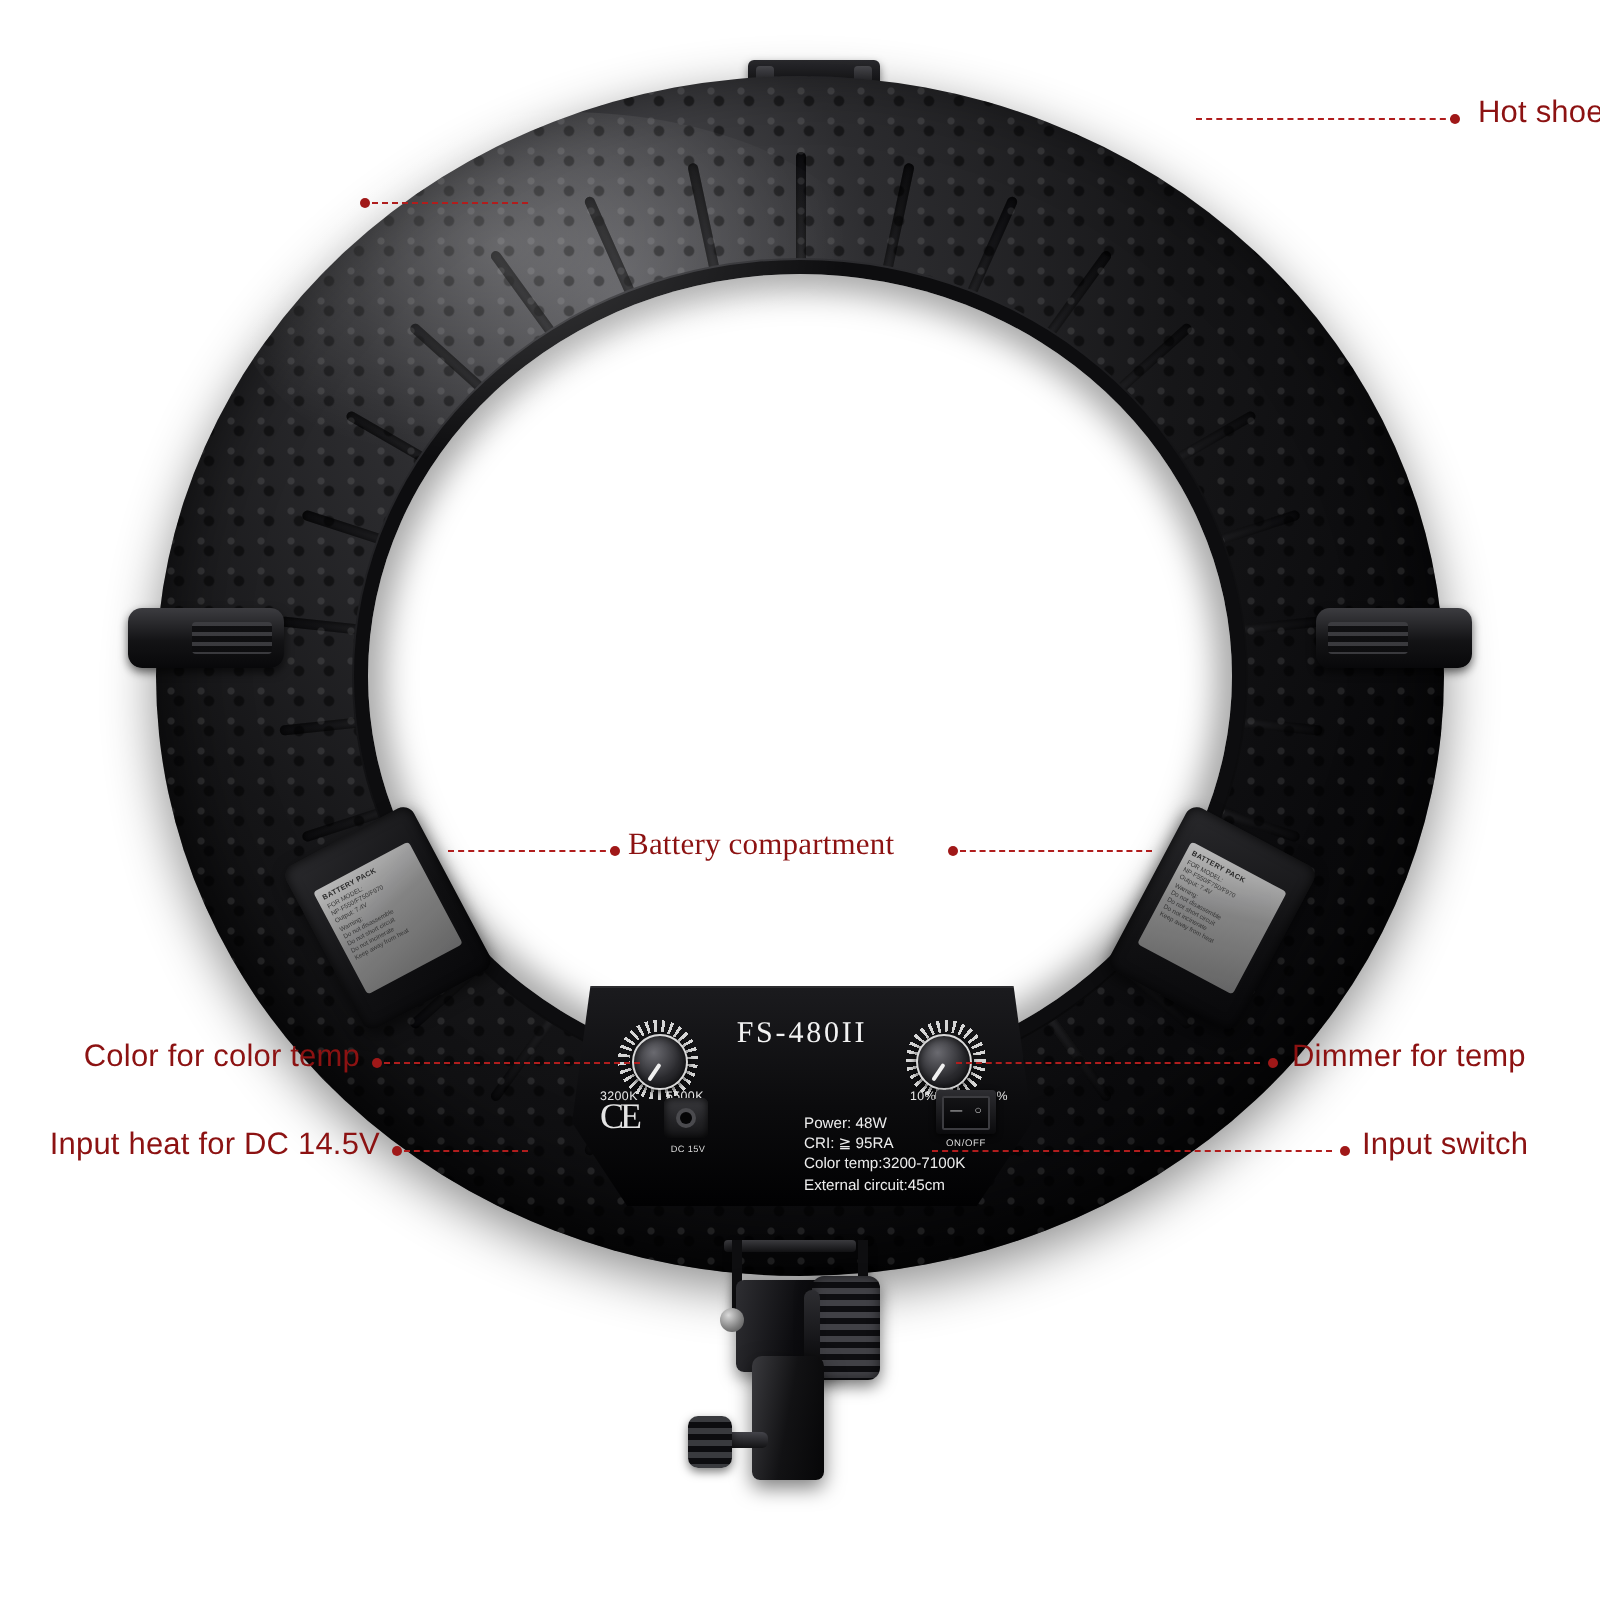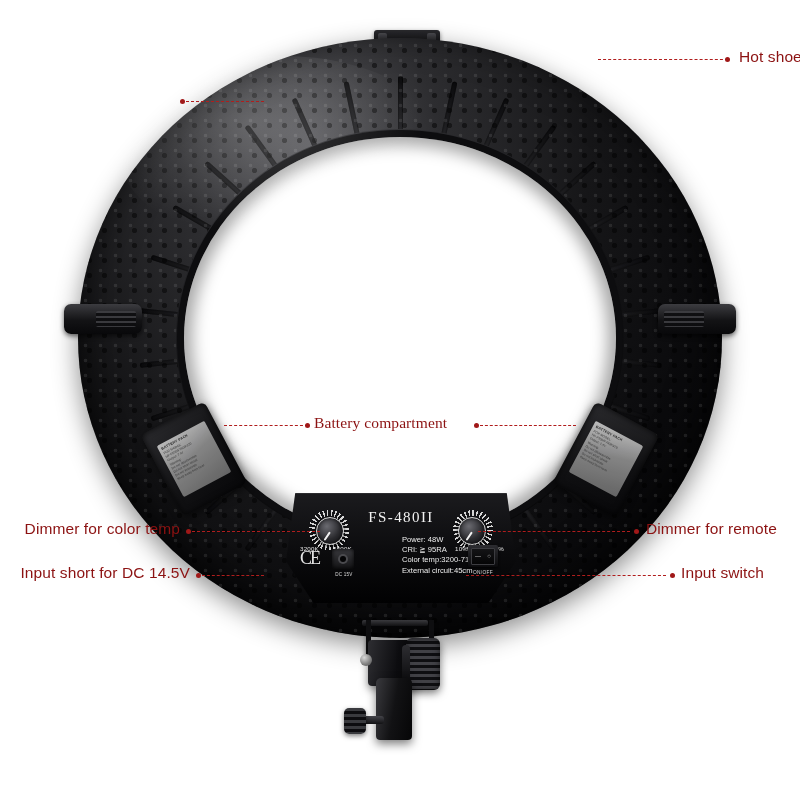--- a/index.html
+++ b/index.html
@@ -170,21 +170,21 @@
   .knob-arc.cut{
     background:
       repeating-conic-gradient(from 215deg,
         #e8e8e8 0deg 5deg, rgba(0,0,0,0) 5deg 13deg);
   }
   .knob-lbl{
     position:absolute;color:#e6e6e6;font-size:6.2px;letter-spacing:.2px;
     font-family:"Liberation Sans",sans-serif;white-space:nowrap;
   }
   .specs{
-    position:absolute;left:116px;top:42px;
+    position:absolute;left:116px;top:64px;
     color:#ededed;font-size:7.6px;line-height:10.2px;
     font-family:"Liberation Sans",sans-serif;white-space:nowrap;
   }
   .ce{
     position:absolute;left:14px;top:55px;
     color:#e4e4e4;font-size:18px;font-family:"Liberation Serif",serif;
     letter-spacing:-2px;font-weight:300;
   }
   .dcjack{
     position:absolute;left:46px;top:56px;width:22px;height:20px;
@@ -408,27 +408,27 @@
   <div class="dot" style="left:180px;top:98.5px;"></div>
 
   <div class="leader" style="left:224px;top:425px;width:84px;"></div>
   <div class="dot" style="left:305px;top:422.5px;"></div>
   <div class="callout right" style="left:314px;top:414px;font-family:Liberation Serif, serif;">Battery compartment</div>
   <div class="dot" style="left:474px;top:422.5px;"></div>
   <div class="leader" style="left:480px;top:425px;width:96px;"></div>
 
   <div class="leader" style="left:192px;top:531px;width:128px;"></div>
   <div class="dot" style="left:186px;top:528.5px;"></div>
-  <div class="callout leftalign" style="right:620px;top:520px;">Dimmer for color temp</div>
+  <div class="callout leftalign" style="right:620px;top:520px;">Color for color temp</div>
 
   <div class="leader" style="left:478px;top:531px;width:152px;"></div>
   <div class="dot" style="left:634px;top:528.5px;"></div>
-  <div class="callout right" style="left:646px;top:520px;">Dimmer for remote</div>
+  <div class="callout right" style="left:646px;top:520px;">Dimmer for temp</div>
 
   <div class="leader" style="left:202px;top:575px;width:62px;"></div>
   <div class="dot" style="left:196px;top:572.5px;"></div>
-  <div class="callout leftalign" style="right:610px;top:564px;">Input short for DC 14.5V</div>
+  <div class="callout leftalign" style="right:610px;top:564px;">Input heat for DC 14.5V</div>
 
   <div class="leader" style="left:466px;top:575px;width:200px;"></div>
   <div class="dot" style="left:670px;top:572.5px;"></div>
   <div class="callout right" style="left:681px;top:564px;">Input switch</div>
 
 </div>
 
 </body></html>

